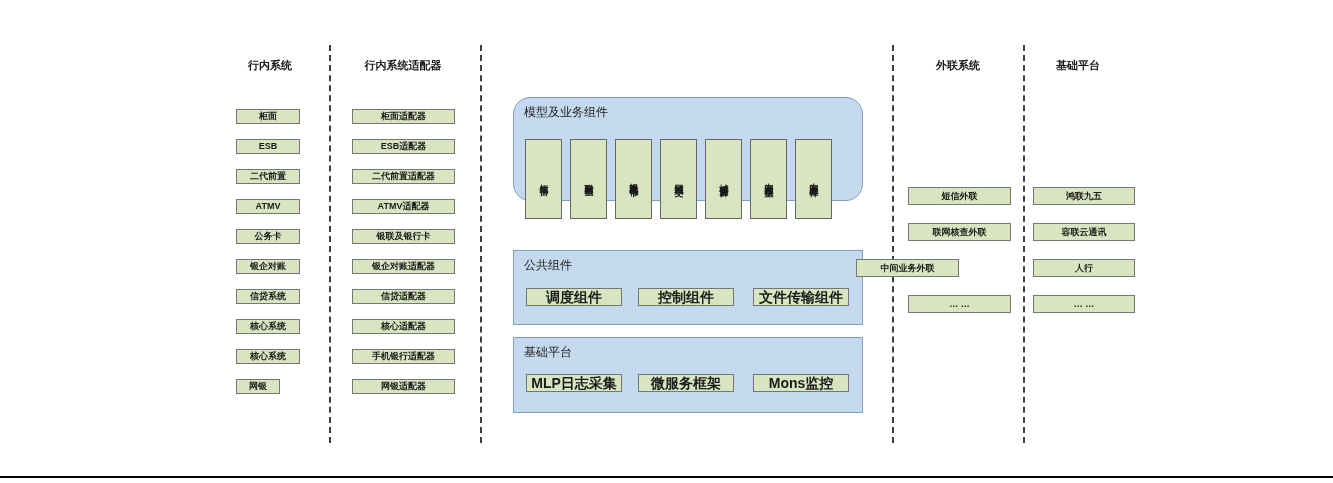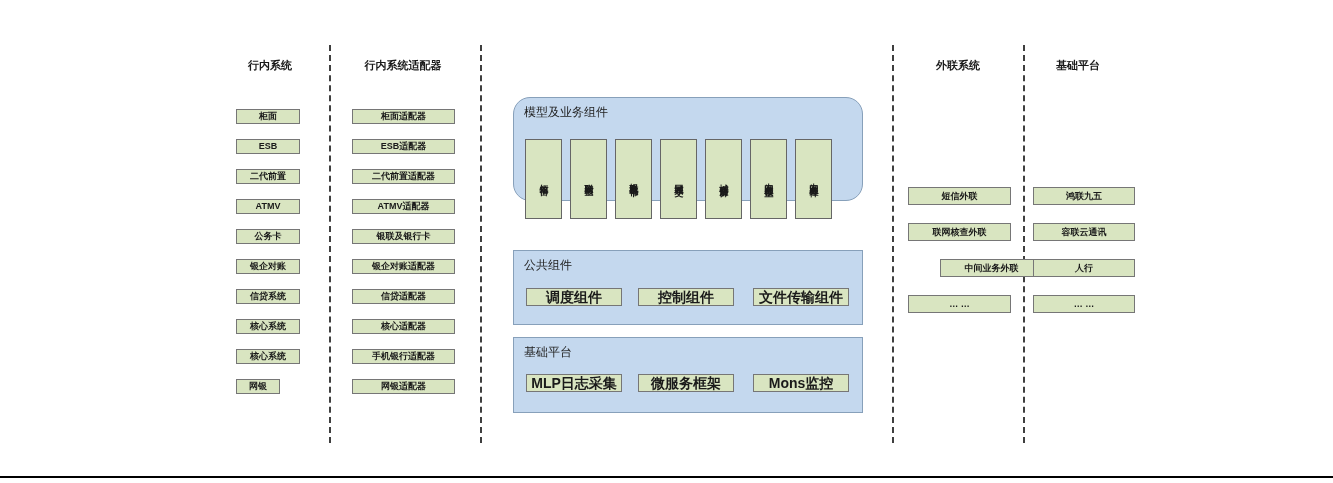--- a/index.html
+++ b/index.html
@@ -149,21 +149,21 @@
 
   <div class="group" style="top:337px;height:76px;">
     <div class="glabel">基础平台</div>
     <div class="gbox" style="left:12px;top:36px;">MLP日志采集</div>
     <div class="gbox" style="left:124px;top:36px;">微服务框架</div>
     <div class="gbox" style="left:239px;top:36px;">Mons监控</div>
   </div>
 
   <div class="box boxlg" style="left:908px;top:187px;width:103px;">短信外联</div>
   <div class="box boxlg" style="left:908px;top:223px;width:103px;">联网核查外联</div>
-  <div class="box boxlg" style="left:940px;top:259px;width:103px;">中间业务外联</div>
+  <div class="box boxlg" style="left:856px;top:259px;width:103px;">中间业务外联</div>
   <div class="box boxlg" style="left:908px;top:295px;width:103px;">… …</div>
 
   <div class="box boxlg" style="left:1033px;top:187px;width:102px;">鸿联九五</div>
   <div class="box boxlg" style="left:1033px;top:223px;width:102px;">容联云通讯</div>
   <div class="box boxlg" style="left:1033px;top:259px;width:102px;">人行</div>
   <div class="box boxlg" style="left:1033px;top:295px;width:102px;">… …</div>
 
   <div class="bottom-rule"></div>
 
 </div>

